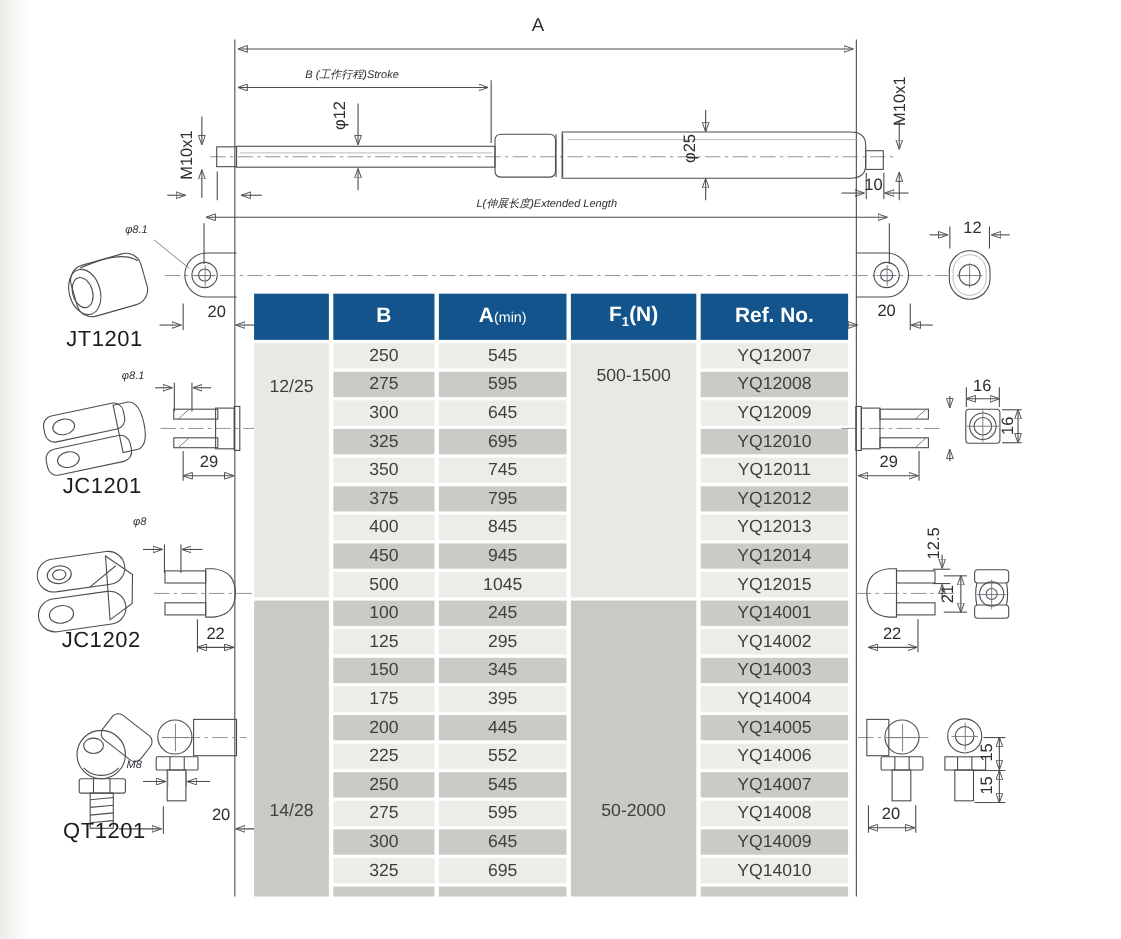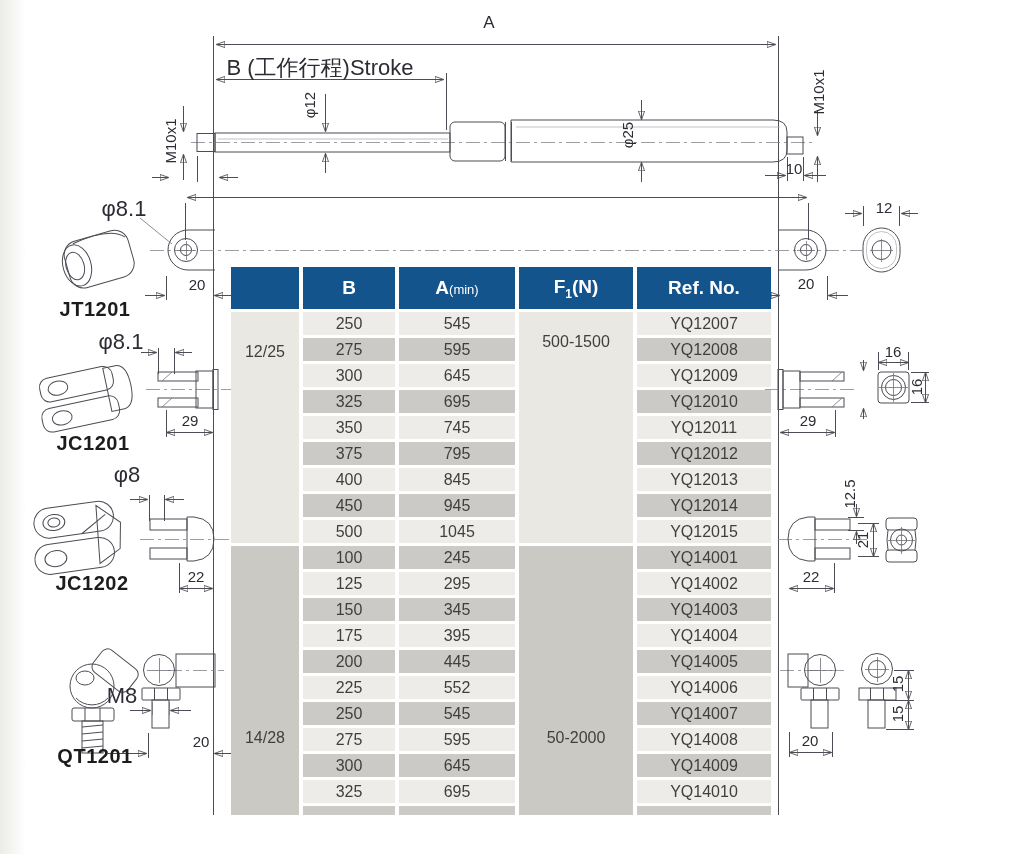--- a/index.html
+++ b/index.html
@@ -9,23 +9,23 @@
           background:linear-gradient(90deg,#ebebe8,#ffffff);}
   svg{position:absolute;left:0;top:0;}
   svg line, svg path, svg rect, svg circle, svg ellipse{stroke:#4c4c54;stroke-width:1;fill:none;}
   .thin{stroke:#70707a;stroke-width:0.8;}
   .cl{stroke:#84848c;stroke-width:0.8;stroke-dasharray:14 4 3 4;}
   .inner{stroke:#b3b3b8;stroke-width:0.8;}
   .lbl{position:absolute;transform:translate(-50%,-50%);white-space:nowrap;
        color:#2c2c34;font-size:15px;}
   .lbl.v{transform:translate(-50%,-50%) rotate(-90deg);}
   .lbl.big{font-size:17px;}
-  .lbl.mid{font-size:22px;}
+  .lbl.mid{font-size:10px;font-style:italic;}
   .fit-label{position:absolute;transform:translate(-50%,-50%);white-space:nowrap;
-       color:#1c1c1c;font-size:20px;font-weight:700;letter-spacing:0.5px;text-align:right;}
+       color:#1c1c1c;font-size:20px;font-weight:400;letter-spacing:0.5px;text-align:right;}
   
   #tblwrap{position:absolute;left:227px;top:264px;width:552px;height:551px;overflow:hidden;}
   table{border-collapse:separate;border-spacing:4px 3px;table-layout:fixed;width:548px;}
   th{background:#14548C;color:#ffffff;height:42px;font-size:19px;font-weight:bold;
      text-align:center;vertical-align:middle;padding:0;}
   th .sub{font-size:13px;font-weight:normal;}
   th .fsub{font-size:12px;vertical-align:sub;}
   td{height:23px;line-height:23px;text-align:center;font-size:16px;color:#3f3f3f;
      padding:0;overflow:hidden;}
   td.rL{background:#EDECE8;}
@@ -281,20 +281,21 @@
     </g>
   </svg>
 
   <div class="lbl big" style="left:489px;top:23px">A</div>
   <div class="lbl mid" style="left:320px;top:68px">B (工作行程)Stroke</div>
   <div class="lbl v" style="left:309px;top:105px">φ12</div>
   <div class="lbl v" style="left:170px;top:141px">M10x1</div>
   <div class="lbl v" style="left:627px;top:135px">φ25</div>
   <div class="lbl v" style="left:818px;top:92px">M10x1</div>
   <div class="lbl" style="left:794px;top:168px">10</div>
+  <div class="lbl mid" style="left:497px;top:185px">L(伸展长度)Extended Length</div>
   <div class="lbl" style="left:197px;top:284px">20</div>
   <div class="lbl" style="left:806px;top:283px">20</div>
   <div class="lbl" style="left:884px;top:207px">12</div>
 
   <div class="lbl mid" style="left:124px;top:209px">φ8.1</div>
   <div class="fit-label" style="left:95px;top:309px">JT1201</div>
 
   <div class="lbl mid" style="left:121px;top:342px">φ8.1</div>
   <div class="lbl" style="left:190px;top:420px">29</div>
   <div class="fit-label" style="left:93px;top:443px">JC1201</div>

